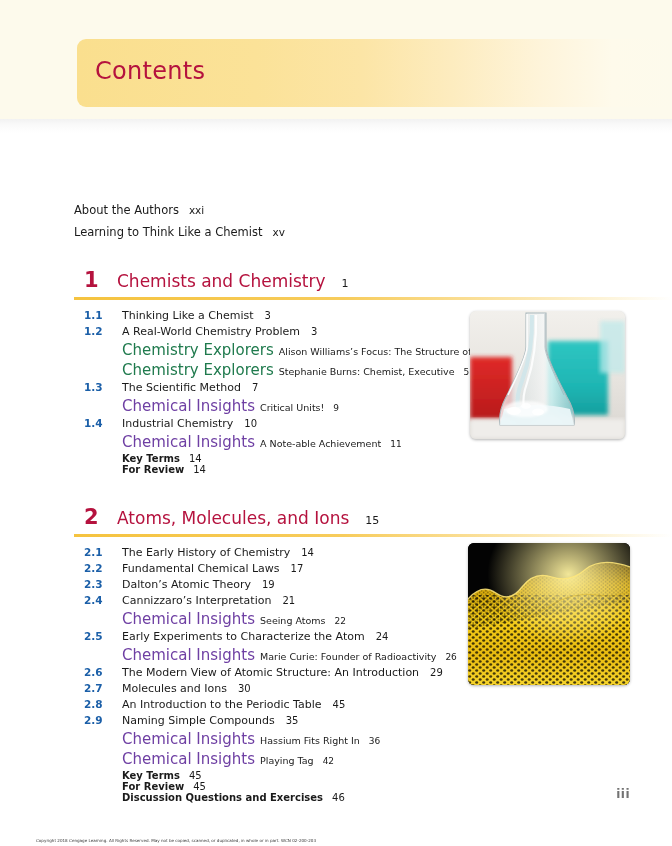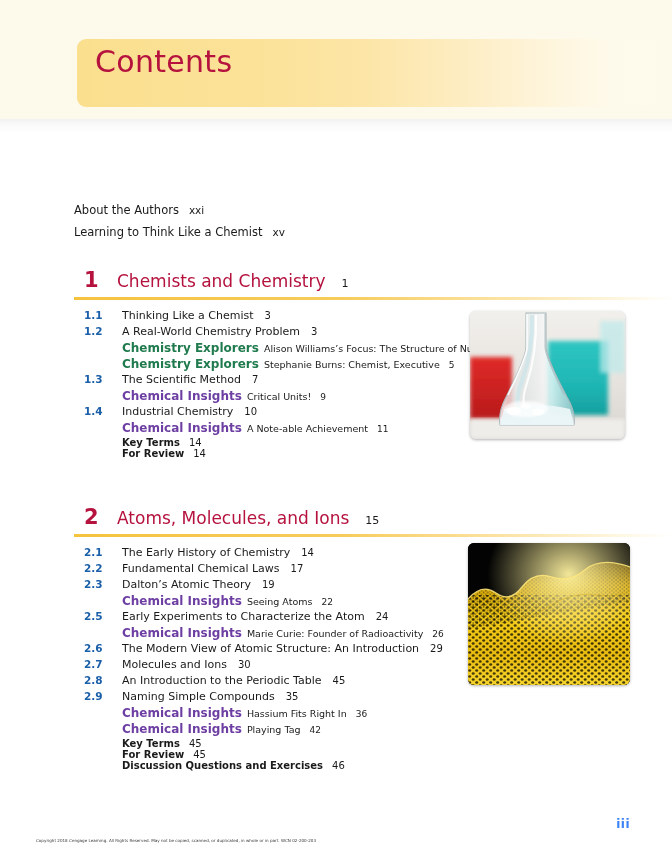--- a/index.html
+++ b/index.html
@@ -44,22 +44,22 @@
         #fbe298 30%,
         #fce5a6 48%,
         #fdecbf 63%,
         #fef4da 78%,
         #fefaeb 90%,
         #fdfaec 100%);
   }
   .banner-title {
     position: absolute;
     left: 95px;
-    top: 44px;
-    font-size: 30px;
+    top: 57px;
+    font-size: 24px;
     color: #b5123e;
     letter-spacing: 0.3px;
     font-weight: 400;
     text-align: center;
   }
 
   
   .frontmatter {
     position: absolute;
     left: 74px;
@@ -143,22 +143,22 @@
   .entry-page {
     font-size: 10px;
     color: #1a1a1a;
     margin-left: 11px;
   }
 
   
   .entry.feature { margin-bottom: 2px; }
   .entry.feature .entry-num { width: 38px; }
   .feat-label {
-    font-size: 12px;
-    font-weight: bold;
+    font-size: 15px;
+    font-weight: normal;
     margin-right: 5px;
   }
   .feat-label.explorers { color: #1f7a4d; }
   .feat-label.insights  { color: #6e3fa3; }
   .feat-text {
     font-size: 9.5px;
     color: #1a1a1a;
   }
   .feat-page {
     font-size: 9px;
@@ -200,24 +200,24 @@
     width: 162px;
     height: 142px;
     background: #000000;
   }
   .photo svg { display: block; width: 100%; height: 100%; }
 
   
   .folio {
     position: absolute;
     right: 42px;
-    top: 817px;
+    top: 787px;
     font-size: 12px;
     font-weight: bold;
-    color: #3b82f6;
+    color: #737373;
     letter-spacing: 0.5px;
   }
   .copyright {
     position: absolute;
     left: 36px;
     top: 838px;
     width: 612px;
     font-size: 4.1px;
     line-height: 6px;
     color: #3a3a3a;
@@ -317,20 +317,25 @@
       </div>
       <div class="entry">
         <span class="entry-num">2.2</span>
         <span class="entry-text">Fundamental Chemical Laws</span>
         <span class="entry-page">17</span>
       </div>
       <div class="entry">
         <span class="entry-num">2.3</span>
         <span class="entry-text">Dalton’s Atomic Theory</span>
         <span class="entry-page">19</span>
+      </div>
+      <div class="entry">
+        <span class="entry-num">2.4</span>
+        <span class="entry-text">Cannizzaro’s Interpretation</span>
+        <span class="entry-page">21</span>
       </div>
       <div class="entry feature">
         <span class="entry-num"></span>
         <span class="feat-label insights">Chemical Insights</span>
         <span class="feat-text">Seeing Atoms</span>
         <span class="feat-page">22</span>
       </div>
       <div class="entry">
         <span class="entry-num">2.5</span>
         <span class="entry-text">Early Experiments to Characterize the Atom</span>

